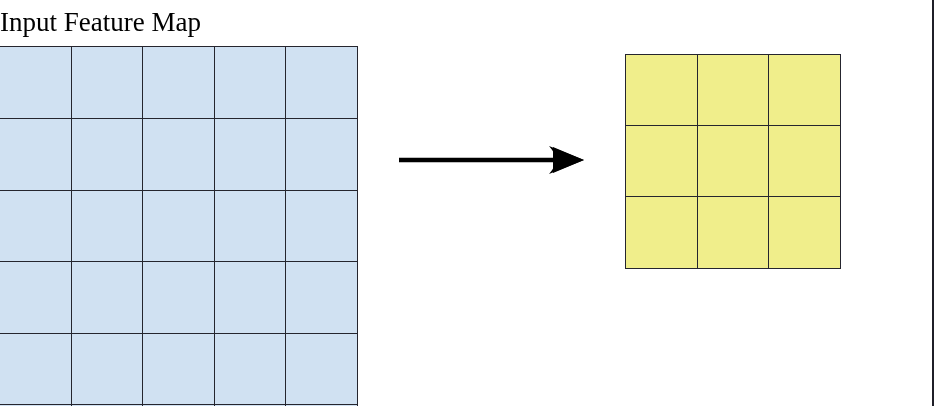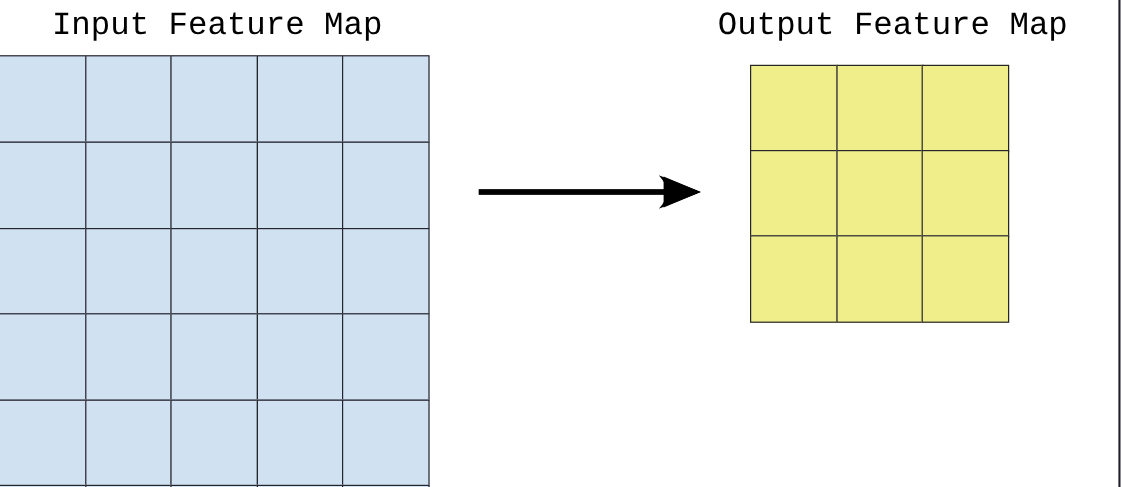--- a/index.html
+++ b/index.html
@@ -15,23 +15,23 @@
     position: relative;
     width: 934px;
     height: 406px;
     background: #ffffff;
     overflow: hidden;
   }
 
   
   .panel-title {
     position: absolute;
-    text-align: center;
+    text-align: left;
     color: #000000;
-    font-family: Liberation Mono, monospace;
+    font-family: Liberation Serif, serif;
     font-size: 27px;
     font-weight: 400;
     line-height: 34px;
     white-space: nowrap;
     letter-spacing: 0px;
   }
   #input-title {
     left: 0px;
     top: 5px;
     width: 362px;
@@ -143,21 +143,20 @@
     </div>
 
   <div id="arrow">
     <svg viewBox="0 0 200 50" xmlns="http://www.w3.org/2000/svg">
       <path d="M 7 22.0 L 161 22.0 L 161 11.0 L 192 24.0 L 161 37.0 L 161 26.0 L 7 26.0 Z" fill="#000000" stroke="none"></path>
       <path d="M 7 21.8 L 163 21.8 L 163 26.2 L 7 26.2 Z" fill="#000000"></path>
       <path d="M 157 10.0 C 166 20.0 166 28.0 157 38.0 L 192 24.0 Z" fill="#000000" stroke="none"></path>
     </svg>
   </div>
 
-  <div class="panel-title" id="output-title">Output Feature Map</div>
 
   <div class="grid" id="output-grid">
       <div class="cell"></div>
       <div class="cell"></div>
       <div class="cell"></div>
       <div class="cell"></div>
       <div class="cell"></div>
       <div class="cell"></div>
       <div class="cell"></div>
       <div class="cell"></div>

